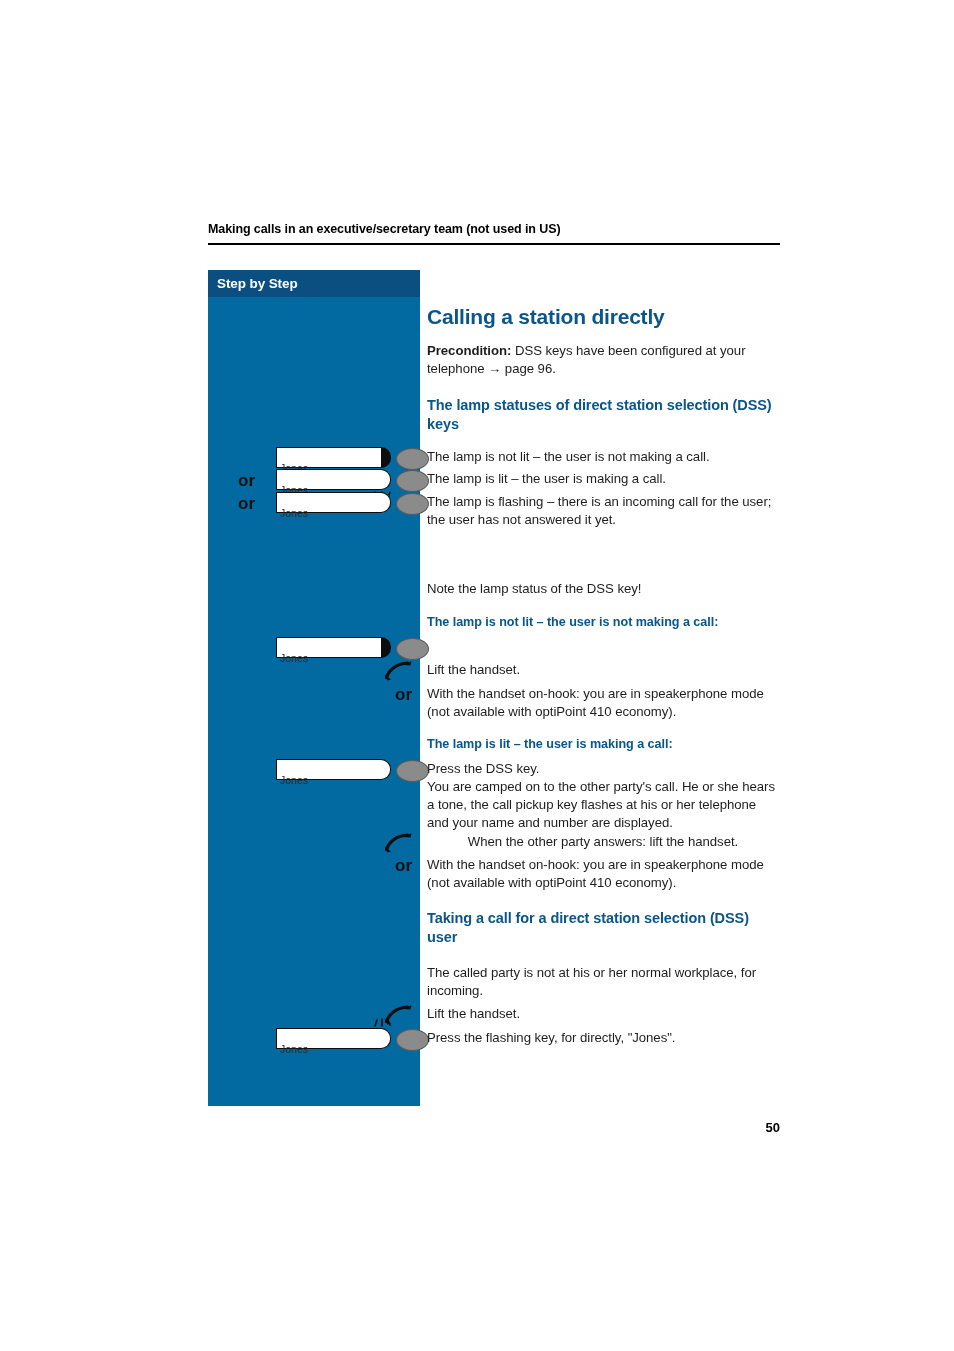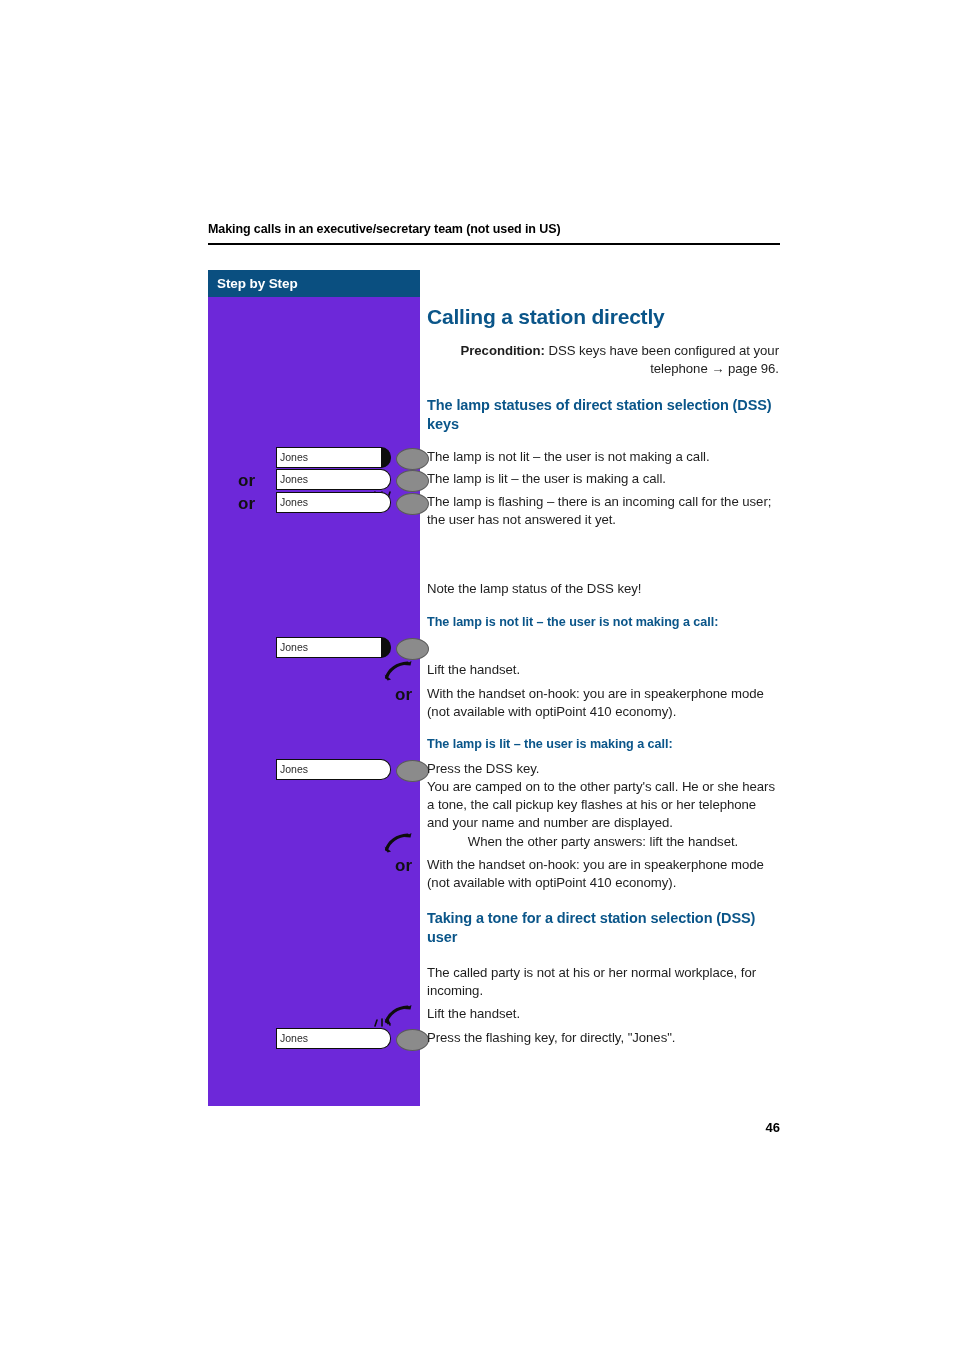--- a/index.html
+++ b/index.html
@@ -43,21 +43,21 @@
     background: #000000;
   }
 
   
   .sidebar {
     position: absolute;
     left: 208px;
     top: 270px;
     width: 212px;
     height: 836px;
-    background: #6d28d9;
+    background: #0369a1;
   }
   .sidebar-title {
     position: absolute;
     left: 0;
     top: 0;
     width: 212px;
     height: 27px;
     background: #0a4f80;
     color: #ffffff;
     font-size: 13.5px;
@@ -114,21 +114,21 @@
     left: 0; top: 0;
     width: 106px;
     height: 21px;
     border: 1.5px solid #0d0d0d;
     background: #ffffff;
     box-sizing: border-box;
   }
   .dsskey .labeltext {
     position: absolute;
     left: 4px;
-    top: 3px;
+    top: 14px;
     font-size: 10.5px;
     color: #2a2a2a;
     font-family: "Liberation Sans", sans-serif;
     line-height: 14px;
   }
   
   .dsskey .lamp {
     position: absolute;
     left: 104.5px;
     top: 0px;
@@ -198,21 +198,21 @@
 
   <div class="running-header">Making calls in an executive/secretary team (not used in US)</div>
   <div class="header-rule"></div>
 
   <div class="sidebar">
     <div class="sidebar-title">Step by Step</div>
   </div>
 
   <h1 class="sec-title abs" style="left:427px; top:305px; width:353px;">Calling a station directly</h1>
 
-  <p class="body abs" style="left:427px; top:342px; width:352px;text-align:right;">
+  <p class="body abs" style="left:427px; top:342px; width:352px;">
     <span class="b">Precondition:</span><span> DSS keys have been configured at your telephone</span>
     <span>→</span><span> page 96.</span>
   </p>
 
   <h2 class="sub-title abs" style="left:427px; top:396px; width:352px;">The lamp statuses of direct station selection (DSS) keys</h2>
 
   <div class="dsskey off" style="left:276px; top:447px;">
     <div class="labelbox"></div>
     <div class="labeltext">Jones</div>
     <div class="lamp"></div>
@@ -280,21 +280,21 @@
   <svg class="handset" style="left:383px; top:831px;" viewBox="0 0 32 22">
     <path d="M3.5 18.5 C6 10.5, 14 4.5, 24.5 4.0" stroke="#0d0d0d" stroke-width="3.2" fill="none" stroke-linecap="round"></path>
     <path d="M1.5 15.5 L8.0 20.5 L4.5 21.5 Z" fill="#0d0d0d"></path>
     <path d="M21.0 6.0 L28.5 2.0 L27.5 6.5 Z" fill="#0d0d0d"></path>
   </svg>
   <p class="body abs" style="left:427px; top:833px; width:352px;text-align:center;">When the other party answers: lift the handset.</p>
 
   <div class="or" style="left:368px; top:856px; width:44px;">or</div>
   <p class="body abs" style="left:427px; top:856px; width:352px;">With the handset on-hook: you are in speakerphone mode (not available with optiPoint 410 economy).</p>
 
-  <h2 class="sub-title abs" style="left:427px; top:909px; width:352px;">Taking a tone for a direct station selection (DSS) user</h2>
+  <h2 class="sub-title abs" style="left:427px; top:909px; width:352px;">Taking a call for a direct station selection (DSS) user</h2>
   <p class="body abs" style="left:427px; top:964px; width:352px;">The called party is not at his or her normal workplace, for incoming.</p>
 
   <svg class="handset" style="left:383px; top:1003px;" viewBox="0 0 32 22">
     <path d="M3.5 18.5 C6 10.5, 14 4.5, 24.5 4.0" stroke="#0d0d0d" stroke-width="3.2" fill="none" stroke-linecap="round"></path>
     <path d="M1.5 15.5 L8.0 20.5 L4.5 21.5 Z" fill="#0d0d0d"></path>
     <path d="M21.0 6.0 L28.5 2.0 L27.5 6.5 Z" fill="#0d0d0d"></path>
   </svg>
   <p class="body abs" style="left:427px; top:1005px; width:352px;">Lift the handset.</p>
 
   <div class="dsskey flashing" style="left:276px; top:1028px;">
@@ -305,15 +305,15 @@
       <g stroke="#0d0d0d" stroke-width="1.6" stroke-linecap="round">
         <line x1="5" y1="7" x2="3" y2="13"></line>
         <line x1="10" y1="6" x2="10" y2="13"></line>
         <line x1="16" y1="7" x2="18" y2="12"></line>
       </g>
     </svg>
     <div class="btn"></div>
   </div>
   <p class="body abs" style="left:427px; top:1029px; width:352px;">Press the flashing key, for directly, "Jones".</p>
 
-  <div class="pagenum">46</div>
+  <div class="pagenum">50</div>
 
 </div>
 
 </body></html>

